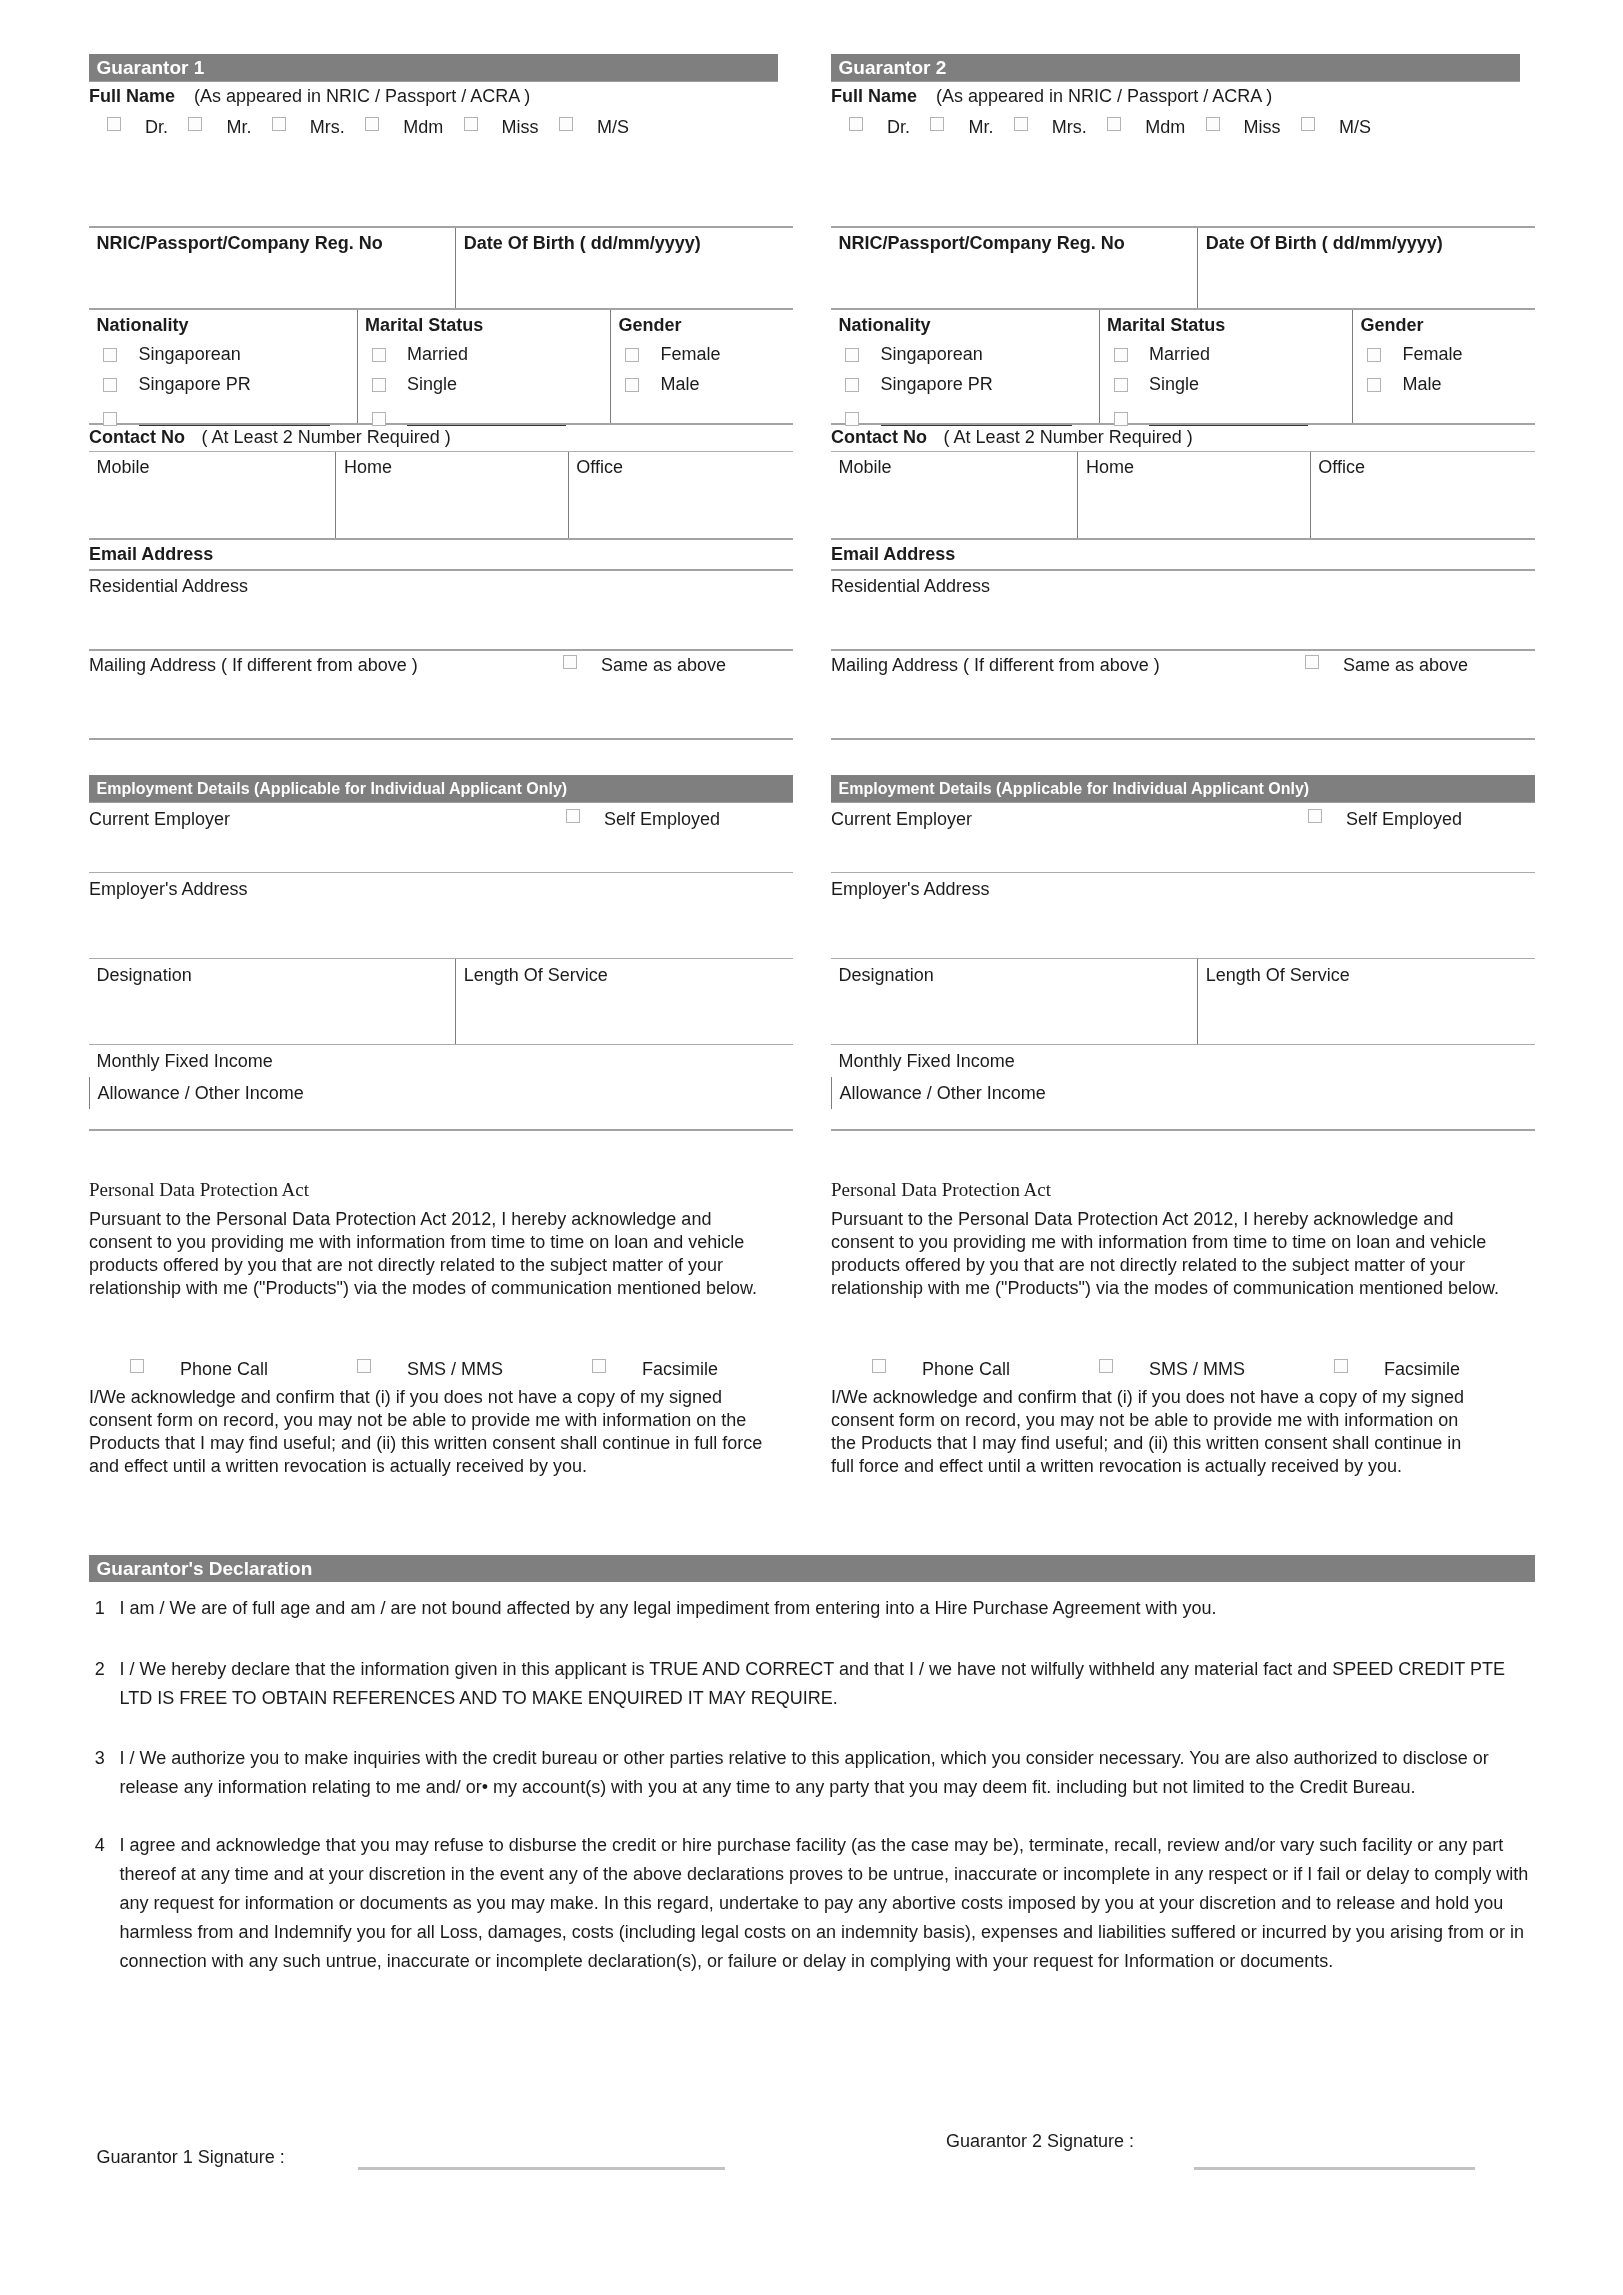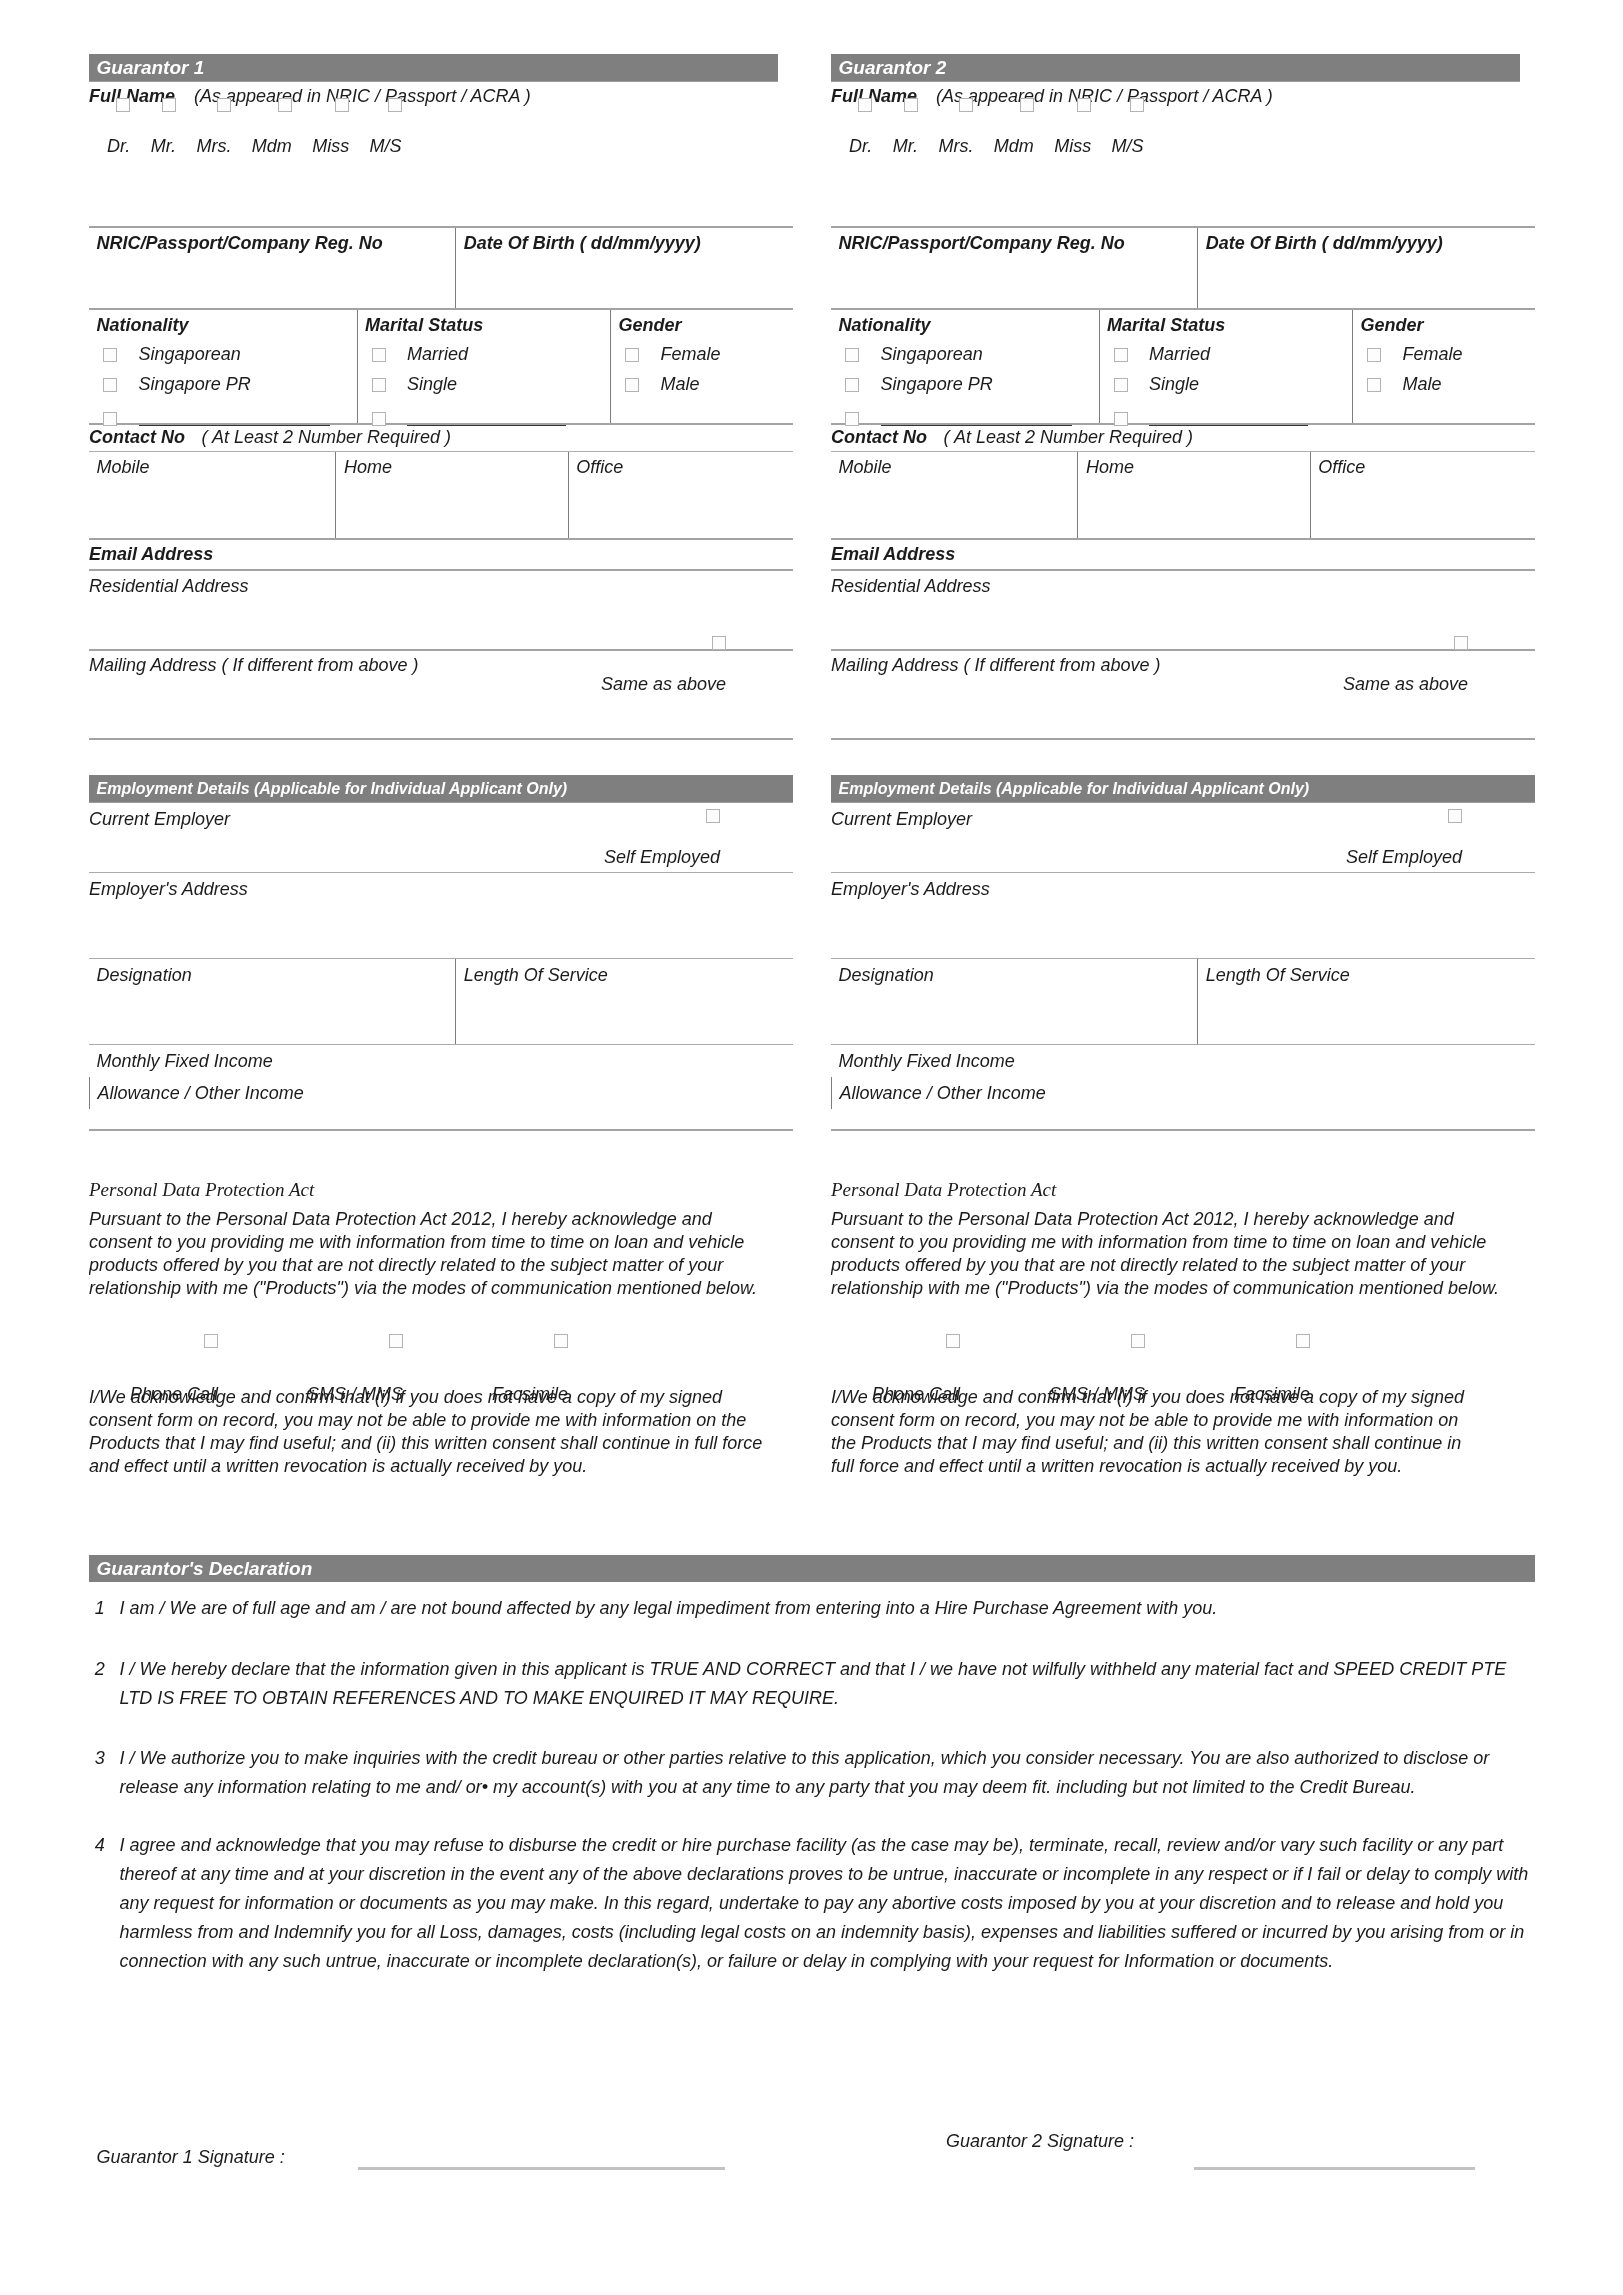--- a/index.html
+++ b/index.html
@@ -3,37 +3,37 @@
 <meta charset="utf-8">
 <style>
   * { box-sizing: border-box; margin: 0; padding: 0; }
   html, body { width: 1624px; background: #ffffff; }
   body {
     font-family: "Liberation Sans", sans-serif;
     color: #1c1c1c;
     font-size: 18px;
     -webkit-font-smoothing: antialiased;
   }
-  .page { width: 1624px; height: 2295px; padding: 54px 89px 0 89px; position: relative; overflow: hidden; font-style: italic; }
+  .page { width: 1624px; height: 2295px; padding: 54px 89px 0 89px; position: relative; overflow: hidden; }
   .columns { display: flex; gap: 38px; }
   .g-col { width: 704px; flex: 0 0 704px; }
 
   .bar {
     background: #7f7f7f; color: #ffffff; font-weight: bold;
     height: 28px; line-height: 28px; padding-left: 7.6px;
     font-size: 19px; border-bottom: 1.9px solid #9d9d9d;
   }
   .gbar { width: 689px; }
   .ebar { font-size: 16px; }
 
   .b { font-weight: bold; }
   .row { display: flex; align-items: center; }
   .fn-row { height: 29px; gap: 19px; }
   .titles-row { height: 32px; display: flex; align-items: center; gap: 20.4px; padding-left: 18px; }
-  .cbi { display: inline-flex; align-items: flex-end; gap: 24px; flex-direction: column; }
+  .cbi { display: inline-flex; align-items: flex-start; gap: 24px; }
   .cb {
     width: 14px; height: 14px; flex: 0 0 14px;
     border: 1.3px solid #b3b3b3; background: #fdfdfd; display: inline-block;
   }
   .name-space { height: 83px; }
 
   .tbl { display: flex; border-top: 2.5px solid #a3a3a3; }
   .tbl .cell { padding: 5.1px 7.6px; }
   .tbl .cell + .cell { border-left: 1.3px solid #7d7d7d; }
   .w52 { width: 52%; } .w48 { width: 48%; }

